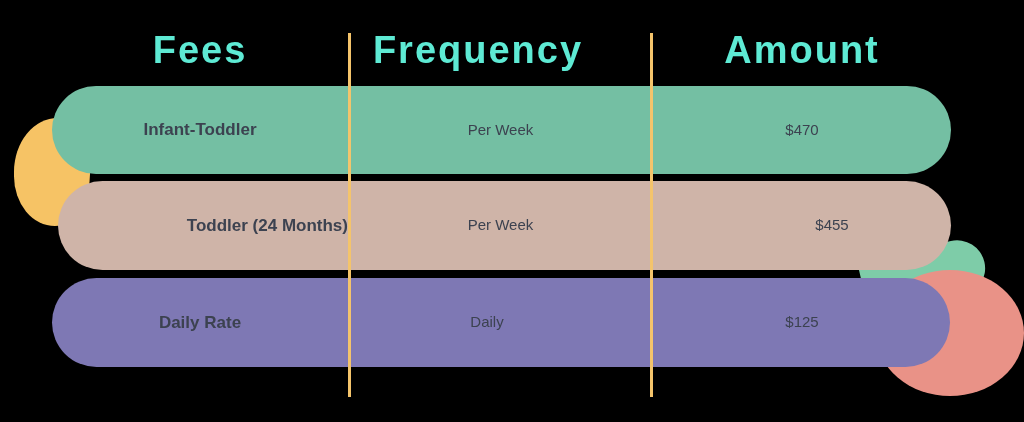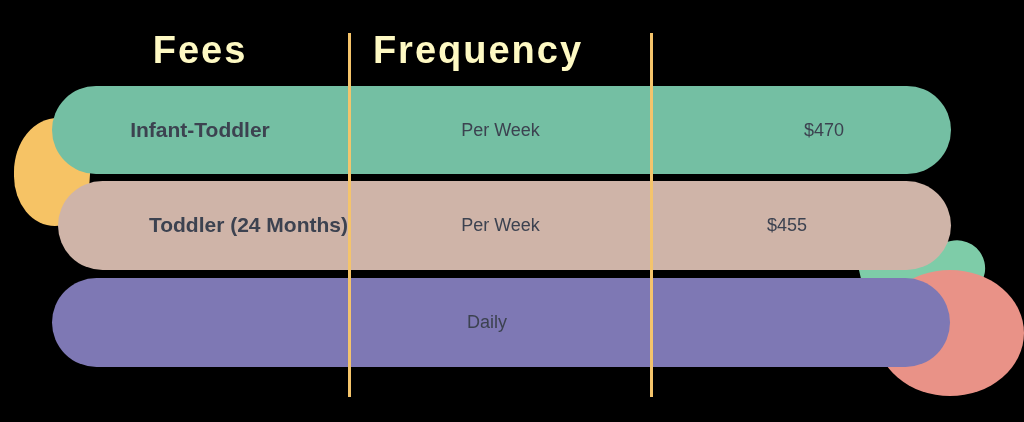--- a/index.html
+++ b/index.html
@@ -67,21 +67,21 @@
     position: absolute;
     left: 0;
     top: 22px;
     width: 1024px;
     height: 56px;
     z-index: 7;
     display: flex;
     align-items: center;
   }
   .head-cell {
-    color: #fef9c3;
+    color: #5eead4;
     font-size: 38px;
     font-weight: bold;
     letter-spacing: 2px;
     text-align: center;
     line-height: 1;
     white-space: nowrap;
   }
   #head-fees      { position: absolute; left: 52px;  width: 296px; }
   #head-frequency { position: absolute; left: 351px; width: 254px; }
   #head-amount    { position: absolute; left: 653px; width: 298px; }
@@ -97,47 +97,47 @@
     top: 0;
     height: 100%;
     display: flex;
     flex-direction: column;
     align-items: center;
     justify-content: center;
     text-align: center;
     color: #3C4250;
     line-height: 1.25;
   }
-  .cell-label { font-size: 21px; font-weight: bold; white-space: nowrap; }
-  .cell-value { font-size: 18px; font-weight: normal; white-space: nowrap; }
+  .cell-label { font-size: 17px; font-weight: bold; white-space: nowrap; }
+  .cell-value { font-size: 15px; font-weight: normal; white-space: nowrap; }
 
   #row-0 {
     left: 52px; top: 86px;
     width: 899px; height: 88px;
     background: #74BFA3;
   }
   #row-1 {
     left: 58px; top: 181px;
     width: 893px; height: 89px;
     background: #CFB4A8;
   }
   #row-2 {
     left: 52px; top: 278px;
     width: 898px; height: 89px;
     background: #7E78B4;
   }
 
   
   #row-0 .c0 { left: 0px;   width: 296px; }
   #row-0 .c1 { left: 299px; width: 299px; }
-  #row-0 .c2 { left: 601px; width: 298px; margin-left: 22px; }
+  #row-0 .c2 { left: 601px; width: 298px; }
 
   #row-1 .c0 { left: -6px;  width: 296px; align-items: flex-end; }
   #row-1 .c1 { left: 293px; width: 299px; }
-  #row-1 .c2 { left: 580px; width: 298px; justify-content: center; }
+  #row-1 .c2 { left: 625px; width: 298px; justify-content: center; }
 
   #row-2 .c0 { left: 0px;   width: 296px; }
   #row-2 .c1 { left: 299px; width: 272px; }
   #row-2 .c2 { left: 601px; width: 298px; }
 </style>
 </head>
 <body>
 
 <div id="canvas">
 
@@ -163,26 +163,33 @@
     </div>
     <div class="cell c1">
       <span class="cell-value">Per Week</span>
     </div>
     <div class="cell c2">
       <span class="cell-value">$455</span>
     </div>
   </div>
 
   <div class="pill" id="row-2">
+    <div class="cell c0">
+      <span class="cell-label">Daily Rate</span>
+    </div>
     <div class="cell c1">
       <span class="cell-value">Daily</span>
+    </div>
+    <div class="cell c2">
+      <span class="cell-value">$125</span>
     </div>
   </div>
 
   <div class="divider" id="divider-1"></div>
   <div class="divider" id="divider-2"></div>
 
   <div id="header-row">
     <div class="head-cell" id="head-fees">Fees</div>
     <div class="head-cell" id="head-frequency">Frequency</div>
+    <div class="head-cell" id="head-amount">Amount</div>
   </div>
 
 </div>
 
 </body></html>

